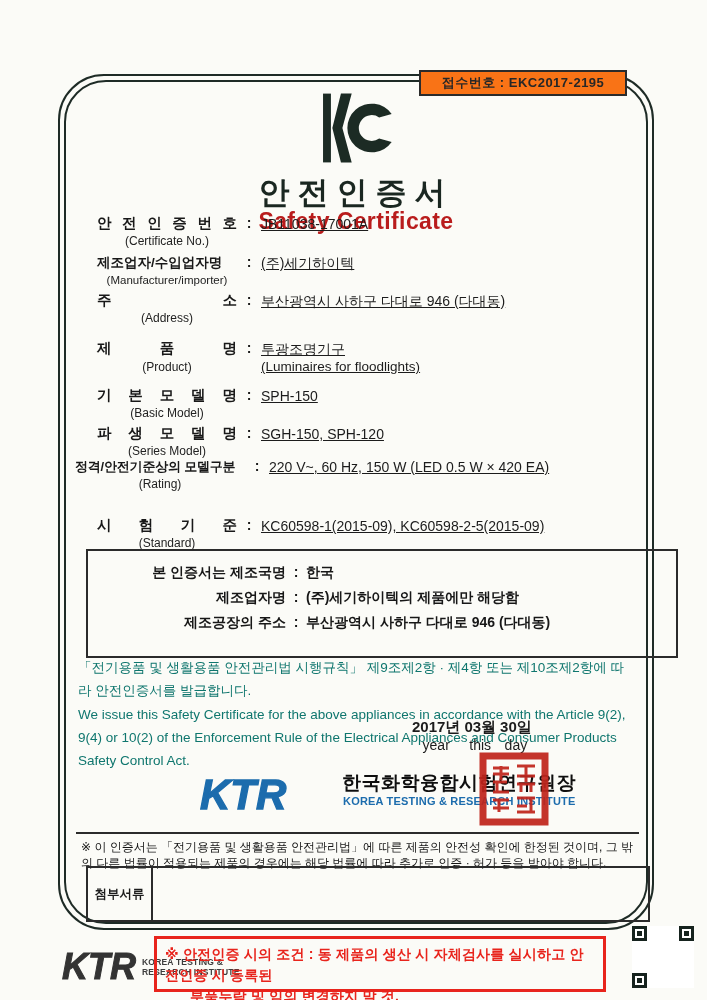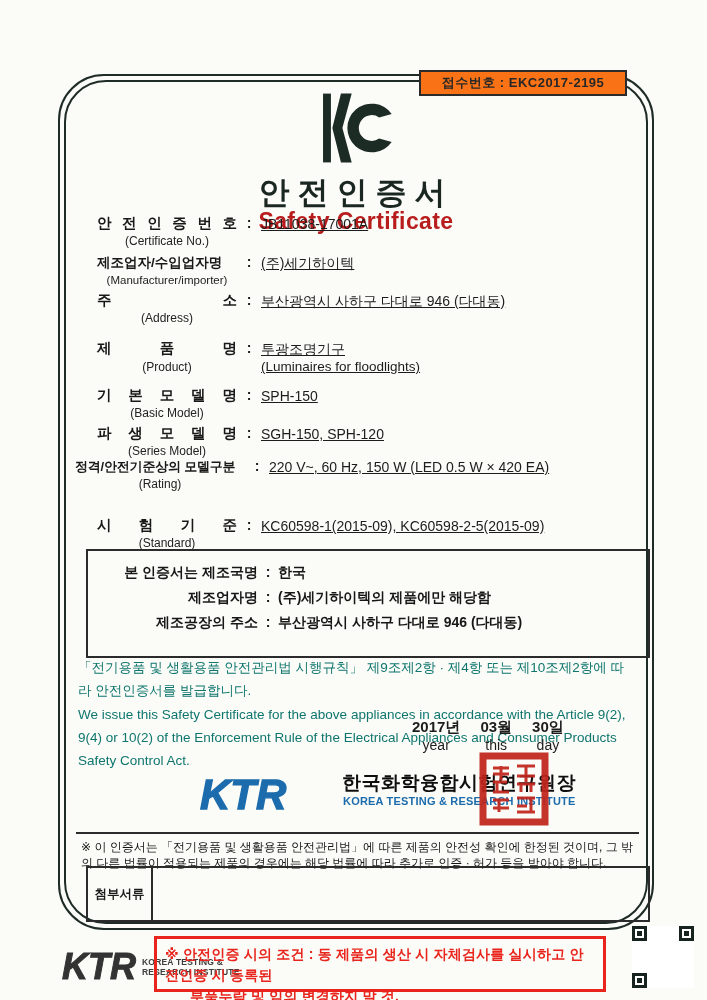--- a/index.html
+++ b/index.html
@@ -43,32 +43,32 @@
   .fvalue2{font-size:13.5px;line-height:17px;}
   .elabel{width:140px;text-align:center;font-size:12px;color:#222;line-height:15px;margin-top:1px;}
   .field.wide{margin-left:-22px;}
   .field.wide .klabel{width:170px;font-size:13px;text-align:left;letter-spacing:-.2px;}
   .field.wide .elabel{width:170px;}
 
   
   .scope-box{
     left:26px;top:473px;width:560px;height:96px;
     border:2px solid #2b2b2b;padding-top:9px;
-    font-size:14px;font-weight:700;color:#171717;
+    font-size:14px;font-weight:700;color:#171717;padding-left:28px;
   }
   .sline{display:flex;line-height:25px;}
   .slabel{width:170px;flex:none;text-align:right;}
   .scolon{width:20px;flex:none;text-align:center;}
 
   
   .legal{left:18px;top:580px;width:558px;font-size:13.5px;line-height:23px;color:#0f766e;}
   .legal-ko{margin-bottom:1px;}
 
   
-  .date-block{left:352px;top:642px;display:flex;gap:20px;text-align:center;}
+  .date-block{left:352px;top:642px;display:flex;gap:4px;text-align:center;}
   .dnum{font-size:15px;font-weight:600;line-height:18px;}
   .dunit{font-size:14px;line-height:18px;}
 
   
   .ktr-logo{left:140px;top:697px;font-size:42px;font-weight:700;font-style:italic;
     color:#1c6cad;letter-spacing:0px;-webkit-text-stroke:1.3px #1c6cad;line-height:44px;}
   .issuer-ko{left:282px;top:694px;font-size:19px;font-weight:700;color:#0e0e0e;letter-spacing:.5px;}
   .issuer-en{left:283px;top:719px;font-size:11px;font-weight:700;color:#1c6cad;letter-spacing:.2px;}
   .seal{left:419px;top:676px;width:70px;height:74px;opacity:.93;z-index:2;}
 

